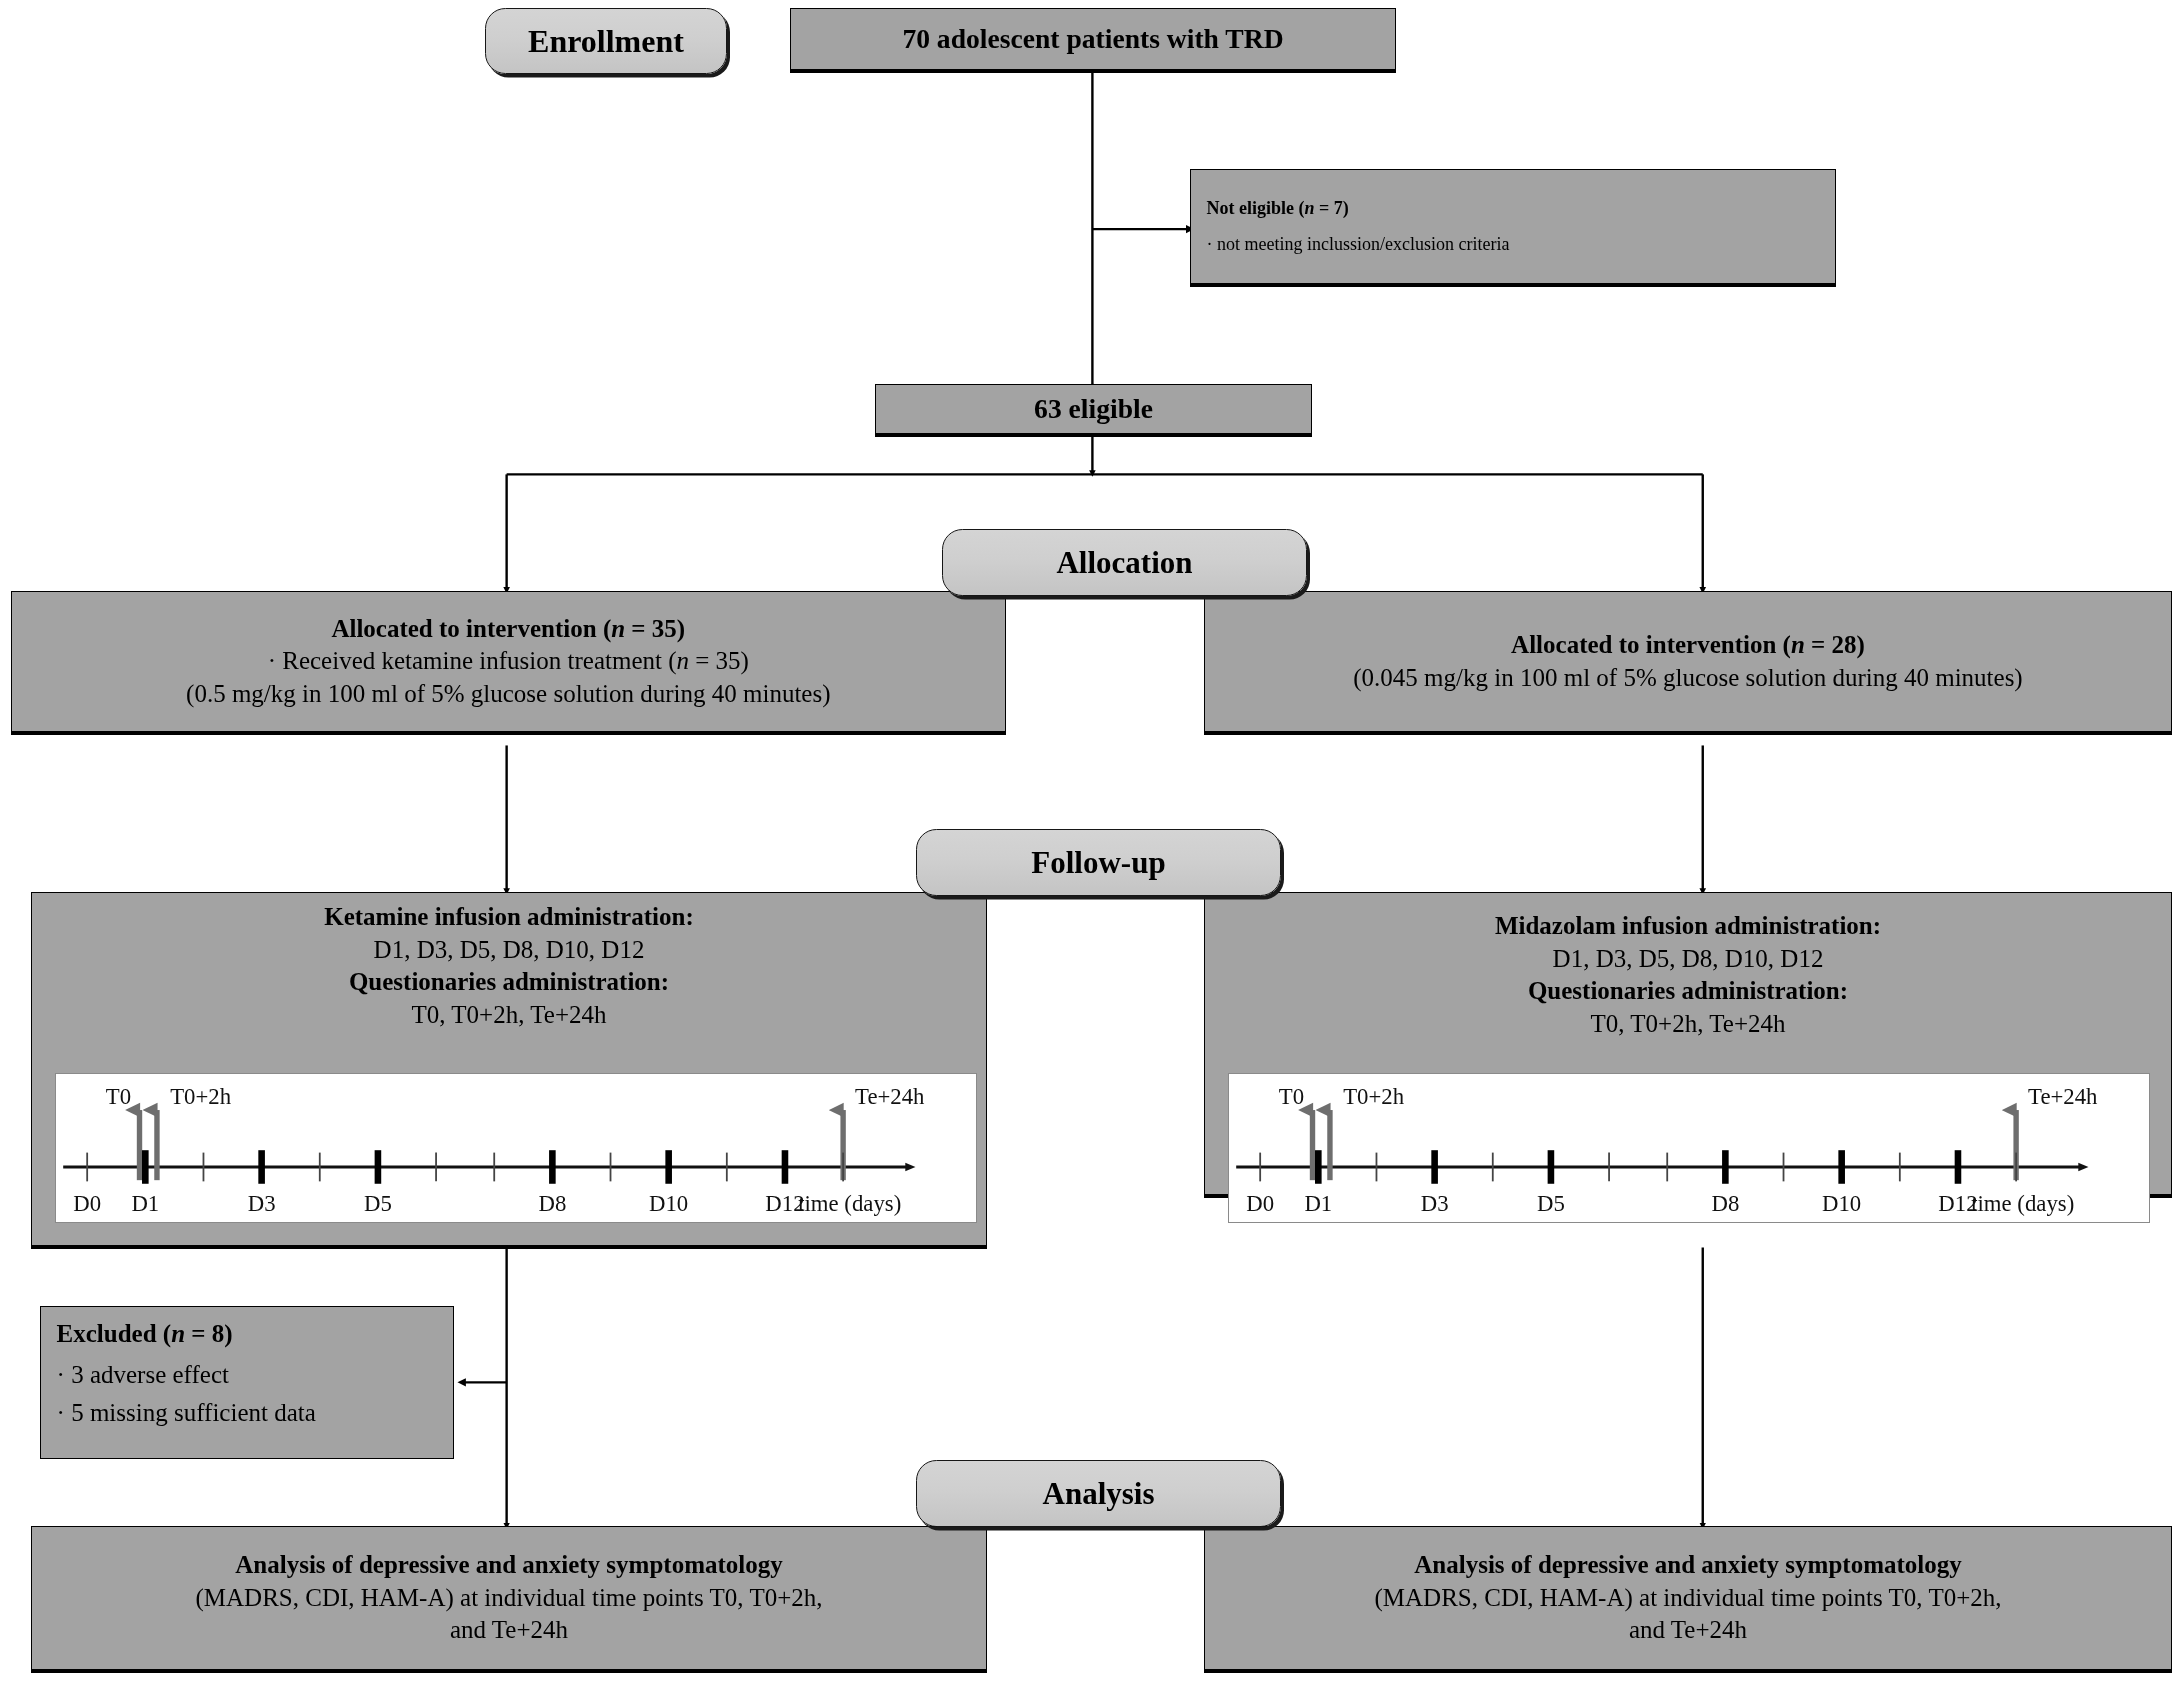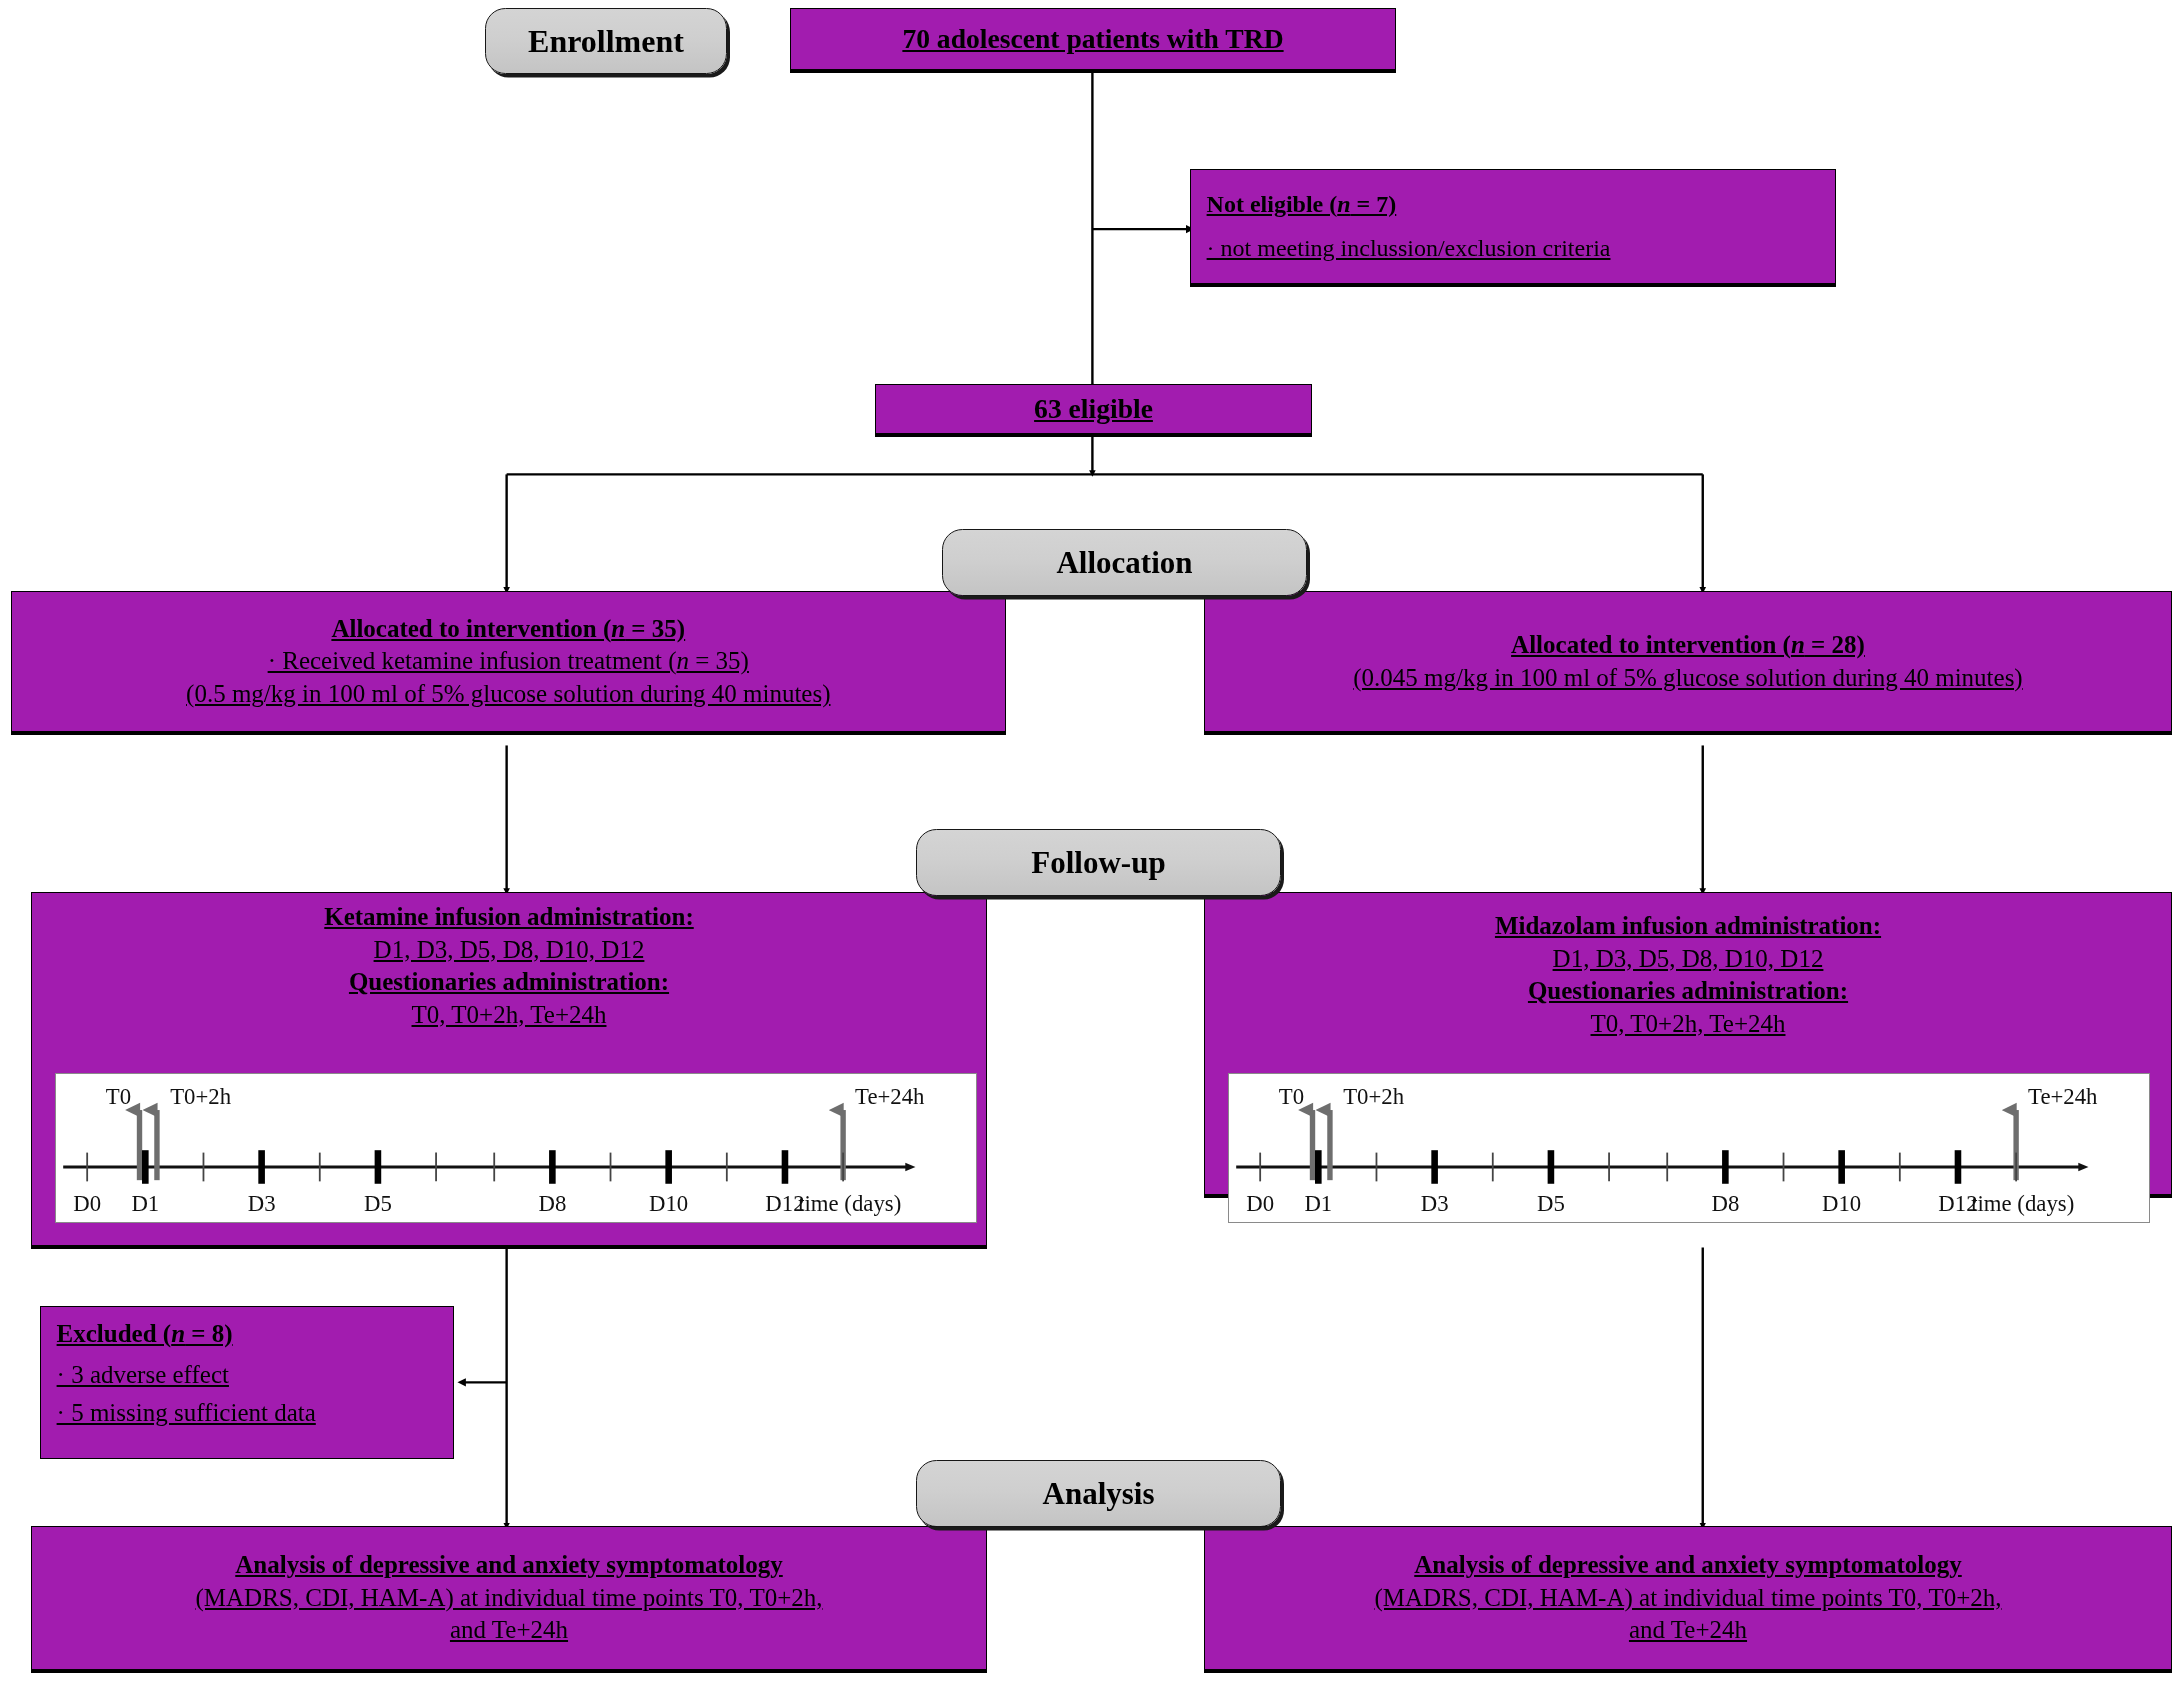--- a/index.html
+++ b/index.html
@@ -1,24 +1,24 @@
 <!DOCTYPE html>
 <html style="font-size:9.6px"><head>
 <meta charset="utf-8">
 <style>
   html,body{margin:0;padding:0;background:#ffffff;}
   body{width:2183px;height:1684px;font-family:"Liberation Serif","DejaVu Serif",serif;}
   #stage{position:relative;width:2183px;height:1684px;overflow:hidden;background:#fff;}
   svg.layer{position:absolute;left:0;top:0;width:2183px;height:1684px;}
 
   
-  .box{position:absolute;box-sizing:border-box;background:#a21caf;
+  .box{position:absolute;box-sizing:border-box;background:#a3a3a3;
        border:1.8px solid #000;border-bottom-width:4.2px;
        display:flex;flex-direction:column;align-items:center;justify-content:center;
-       color:#000;line-height:1.30;text-decoration:underline;}
+       color:#000;line-height:1.30;}
   .box .ln{display:block;white-space:nowrap;}
   .b{font-weight:bold;}
   .it{font-style:italic;}
 
   
   .box.left{align-items:flex-start;justify-content:center;padding-left:15.6px;}
   .box.left .ln{text-align:left;}
 
   
   .pill{position:absolute;box-sizing:border-box;
@@ -72,21 +72,21 @@
   </svg>
 
   <div class="pill" style="left:485px;top:8.4px;width:242px;height:66px;font-size:32px;">
     <span>Enrollment</span>
   </div>
 
   <div class="box" style="left:790px;top:8.4px;width:606px;height:65px;font-size:27.6px;">
     <span class="ln b">70 adolescent patients with TRD</span>
   </div>
 
-  <div class="box left" style="left:1190px;top:169px;width:646px;height:118px;font-size:24px;">
+  <div class="box left" style="left:1190px;top:169px;width:646px;height:118px;font-size:18px;">
     <span class="ln b"><span>Not eligible (</span><span class="it">n</span><span> = 7)</span></span>
     <span class="ln" style="margin-top:13px">· not meeting inclussion/exclusion criteria</span>
   </div>
 
   <div class="box" style="left:875px;top:384px;width:437px;height:53px;font-size:27.6px;">
     <span class="ln b">63 eligible</span>
   </div>
 
   <div class="pill" style="left:916px;top:529px;width:365px;height:67px;font-size:31px;margin-left:26px;">
     <span>Allocation</span>

